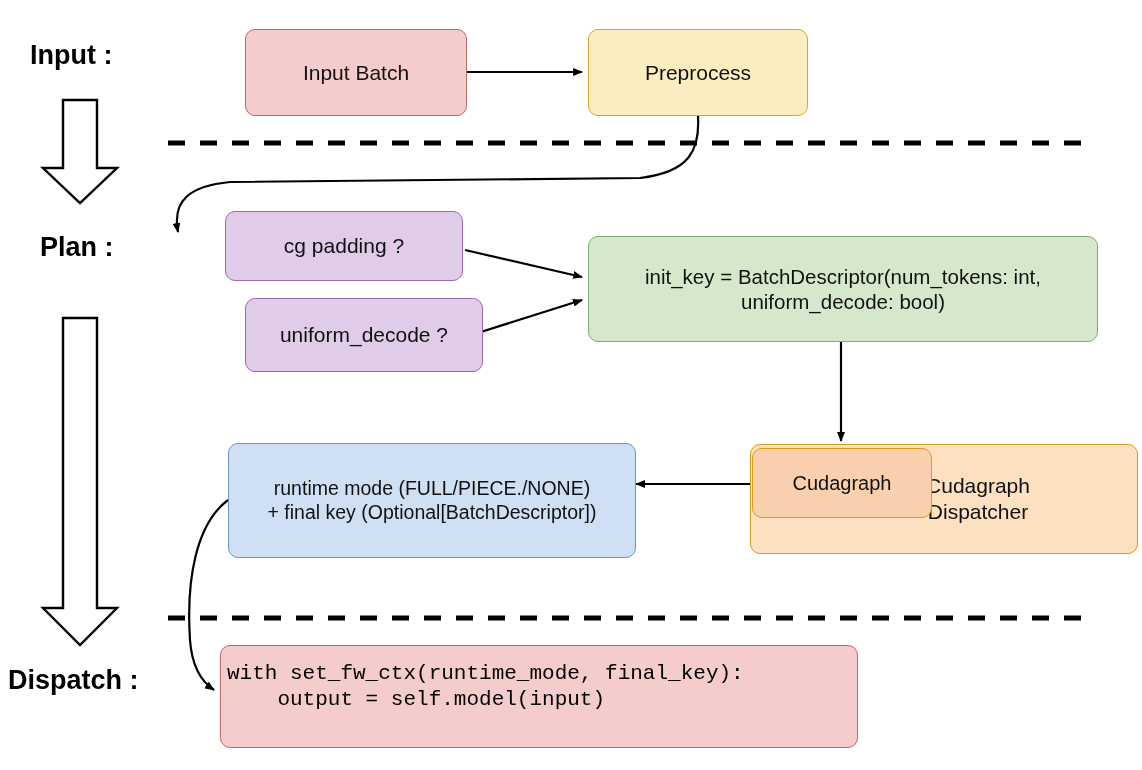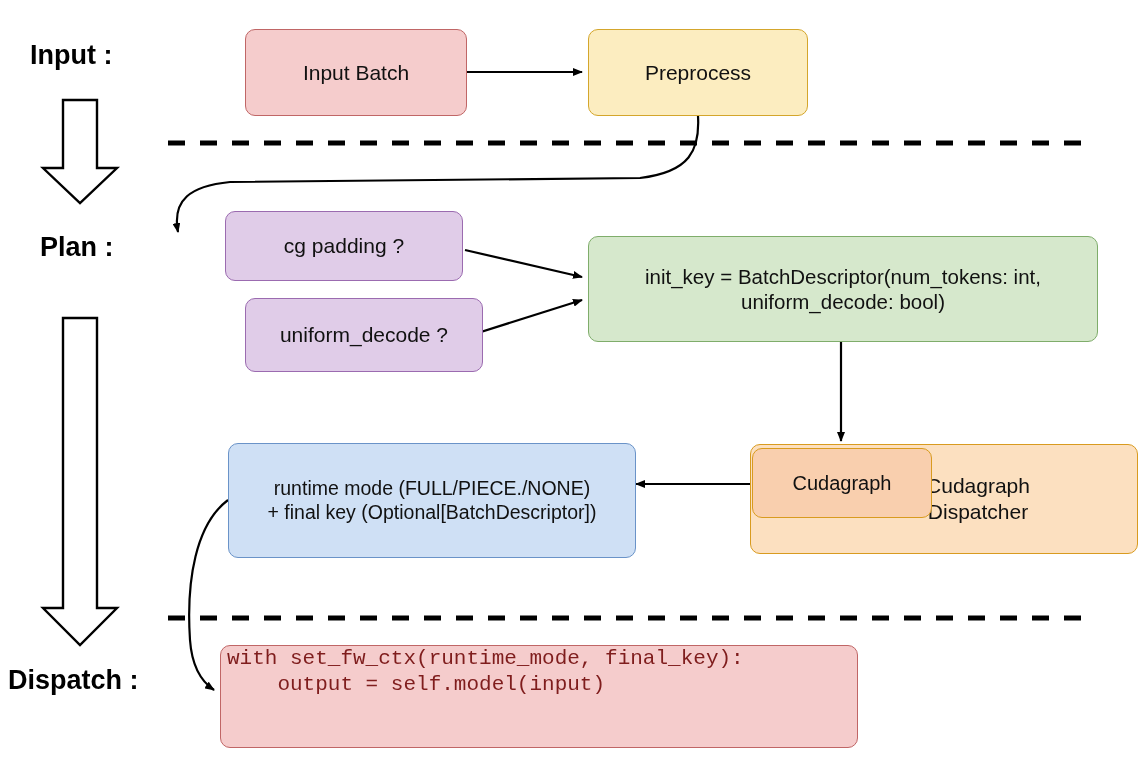--- a/index.html
+++ b/index.html
@@ -83,18 +83,18 @@
 
   <div class="node" style="left:752px;top:448px;width:180px;height:70px;background:#f9cfae;border-color:#d99b1f;font-size:20px;">
     <span>Cudagraph</span>
   </div>
 
   <div class="node" style="left:228px;top:443px;width:408px;height:115px;background:#cfe0f5;border-color:#6a93c8;font-size:19.5px;flex-direction:column;">
     <span>runtime mode (FULL/PIECE./NONE)</span>
     <span>+ final key (Optional[BatchDescriptor])</span>
   </div>
 
-  <div class="node code" style="left:220px;top:645px;width:638px;height:103px;background:#f5cccc;border-color:#c06666;font-size:21px;flex-direction:column;align-items:flex-start;padding:0 6px;color:#7f1d1d;">
+  <div class="node code" style="left:220px;top:645px;width:638px;height:103px;background:#f5cccc;border-color:#c06666;font-size:21px;flex-direction:column;align-items:flex-start;padding:15px 6px;color:#000000;">
     <span>with set_fw_ctx(runtime_mode, final_key):</span>
     <span>    output = self.model(input)</span>
   </div>
 
 </div>
 
 </body></html>

